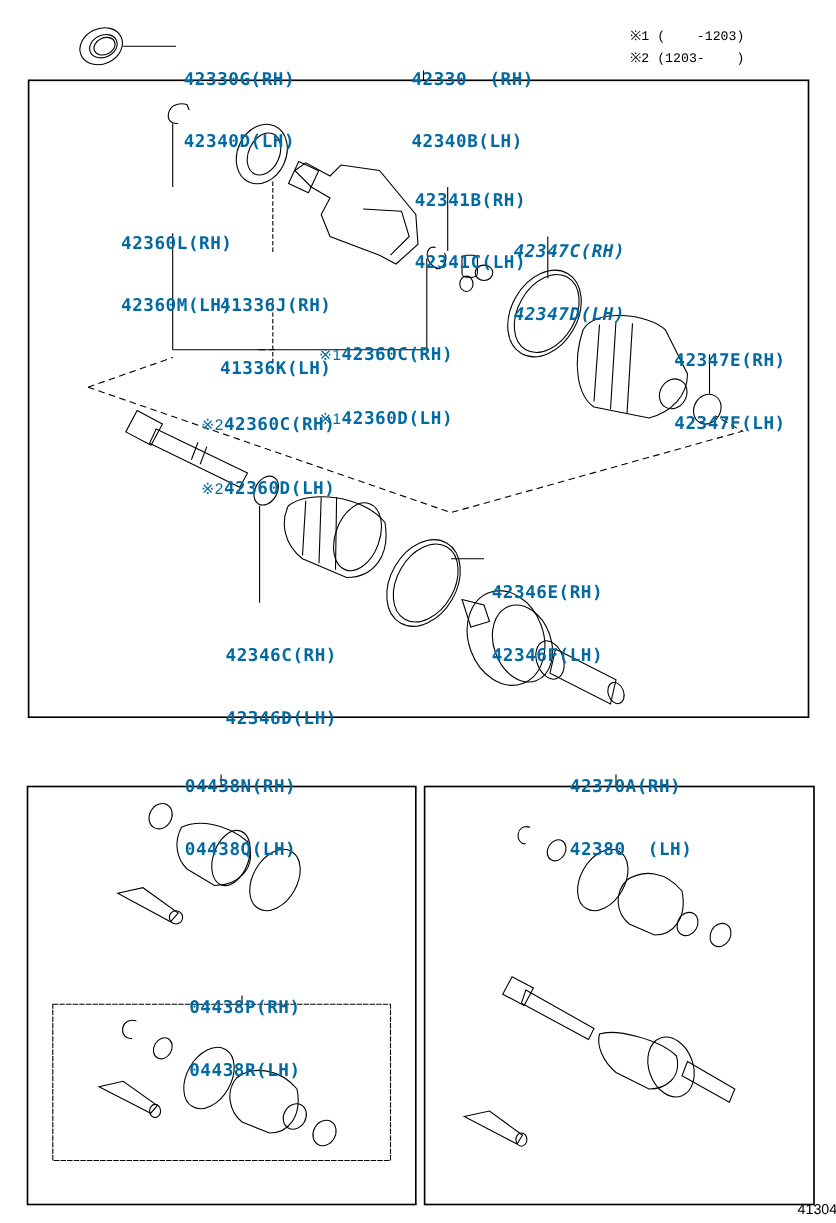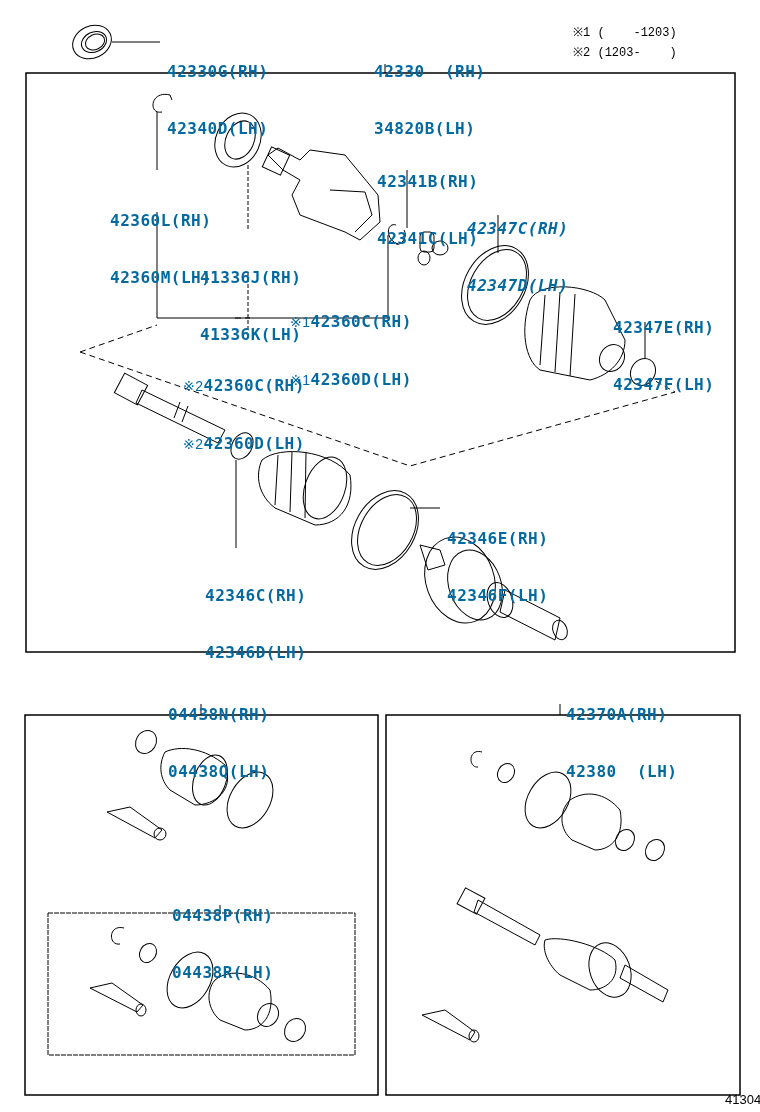--- a/index.html
+++ b/index.html
@@ -146,21 +146,21 @@
   <ellipse cx="474" cy="1036" rx="5" ry="6"></ellipse>
 </svg>
 
 <div class="lbl" style="left:167px;top:24px;">
   <span class="ln">42330G(RH)</span>
   <span class="ln">42340D(LH)</span>
 </div>
 
 <div class="lbl" style="left:352px;top:24px;margin-left:22px;">
   <span class="ln">42330  (RH)</span>
-  <span class="ln">34820B(LH)</span>
+  <span class="ln">42340B(LH)</span>
 </div>
 
 <div class="note" style="left:573px;top:25px;">※1 (    -1203)</div>
 <div class="note" style="left:573px;top:45px;">※2 (1203-    )</div>
 
 <div class="lbl" style="left:110px;top:173px;text-align:right;">
   <span class="ln">42360L(RH)</span>
   <span class="ln">42360M(LH)</span>
 </div>
 
@@ -202,21 +202,21 @@
 <div class="lbl" style="left:205px;top:548px;">
   <span class="ln">42346C(RH)</span>
   <span class="ln">42346D(LH)</span>
 </div>
 
 <div class="lbl" style="left:168px;top:667px;">
   <span class="ln">04438N(RH)</span>
   <span class="ln">04438Q(LH)</span>
 </div>
 
-<div class="lbl" style="left:518px;top:667px;margin-left:48px;">
+<div class="lbl" style="left:518px;top:667px;">
   <span class="ln">42370A(RH)</span>
   <span class="ln">42380  (LH)</span>
 </div>
 
 <div class="lbl" style="left:172px;top:868px;text-align:right;">
   <span class="ln">04438P(RH)</span>
   <span class="ln">04438R(LH)</span>
 </div>
 
 <div class="code" style="left:694px;top:1092px;margin-left:31px;">413046D</div>

